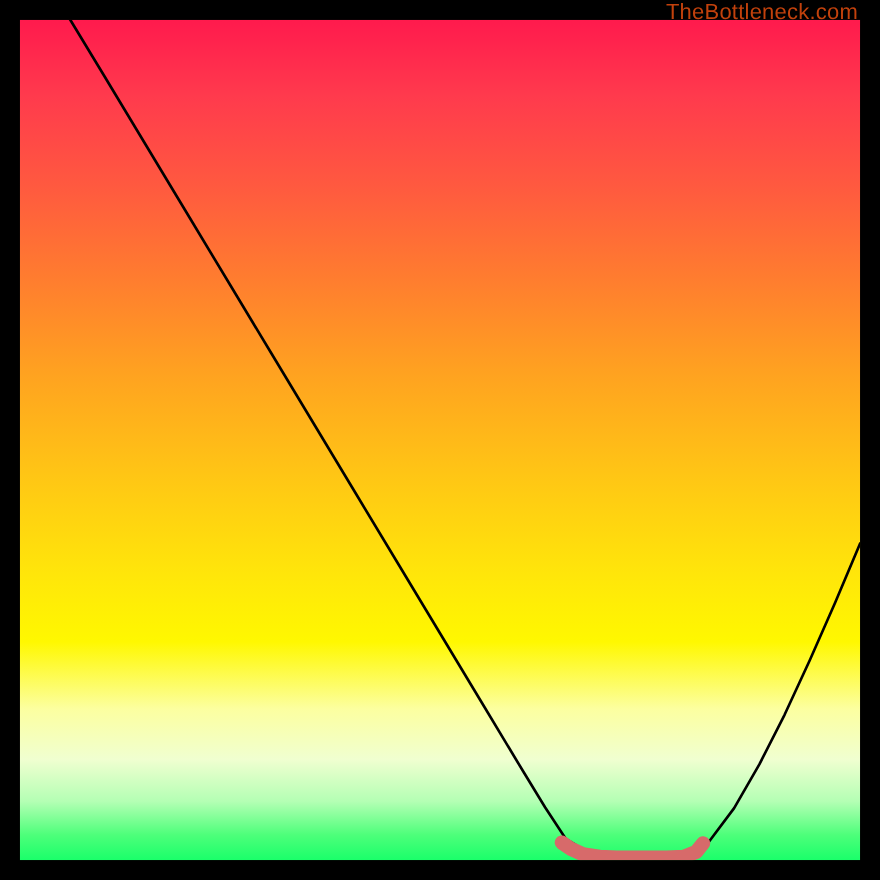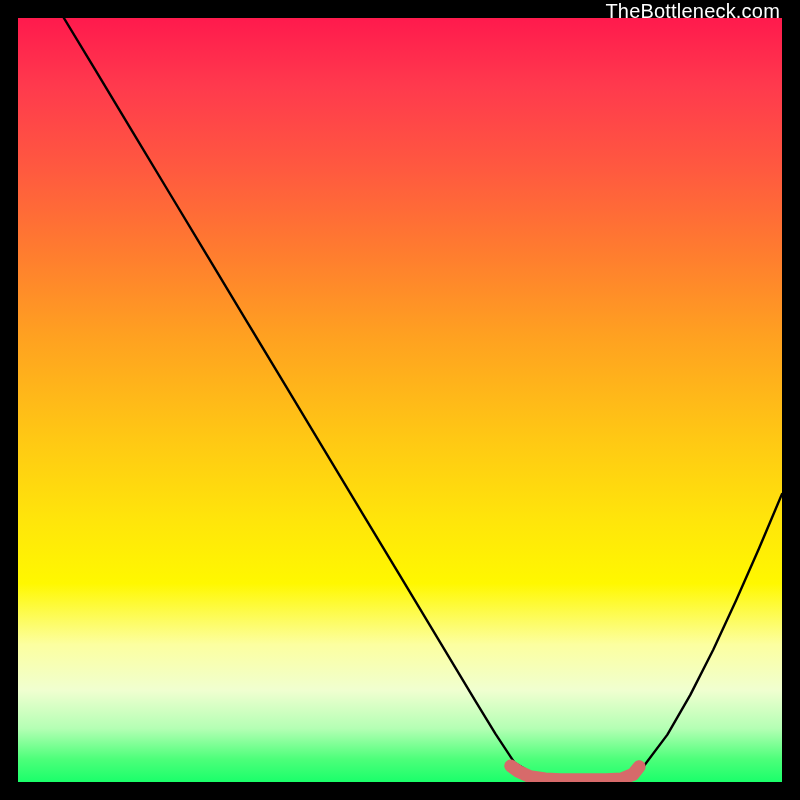--- a/index.html
+++ b/index.html
@@ -49,21 +49,21 @@
     position: absolute;
     inset: 0;
     pointer-events: none;
   }
   .watermark {
     position: absolute;
     top: 0px;
     right: 20px;
     font-family: Arial, Helvetica, sans-serif;
     font-size: 20px;
-    color: #ffffff;
+    color: #c2410c;
     letter-spacing: 0.2px;
     user-select: none;
   }
 </style>
 </head>
 <body>
 
 <div class="frame">
 
   <div class="watermark">TheBottleneck.com</div>

